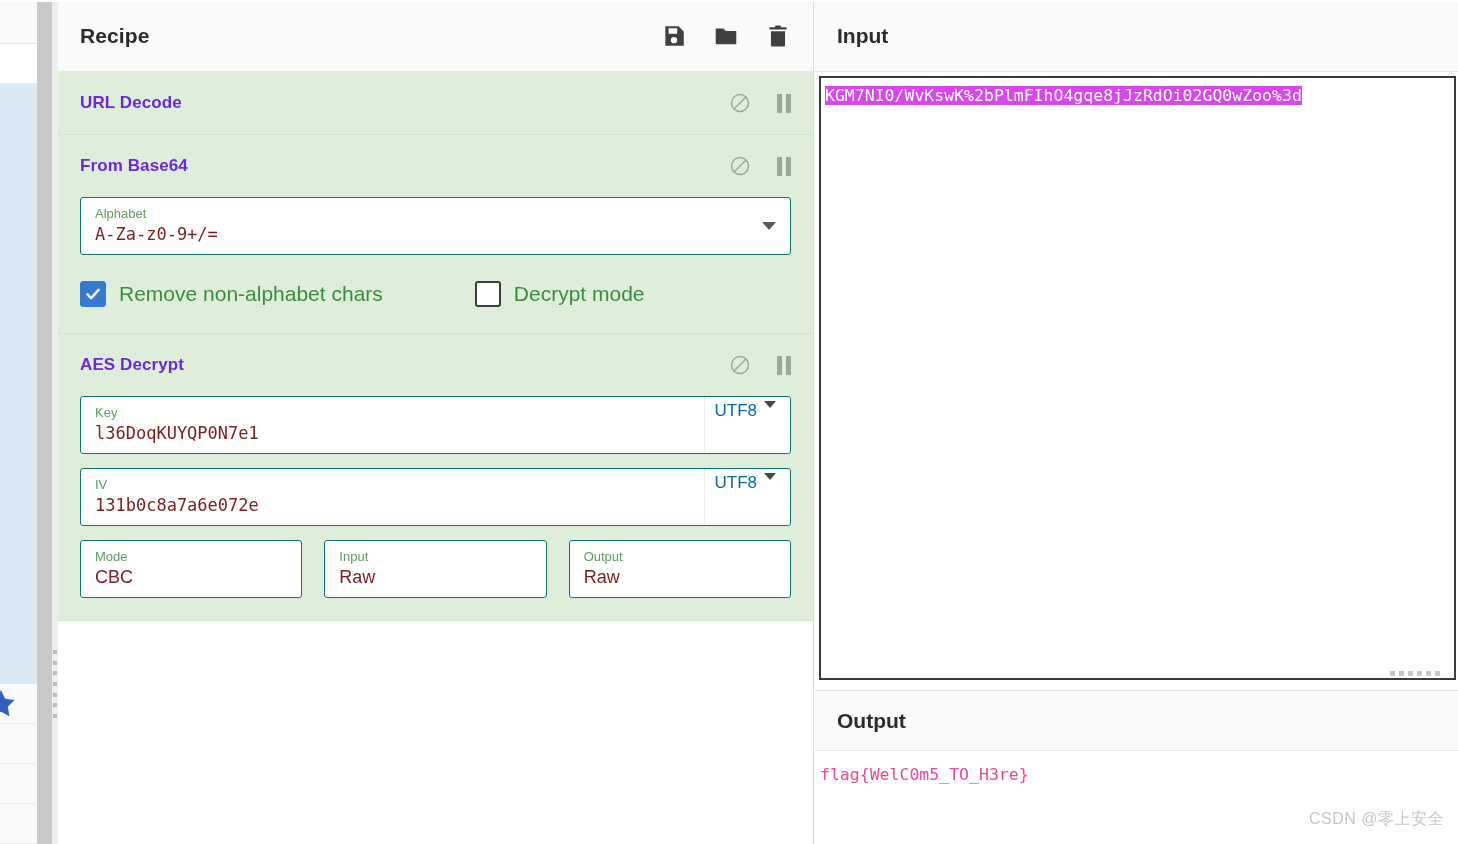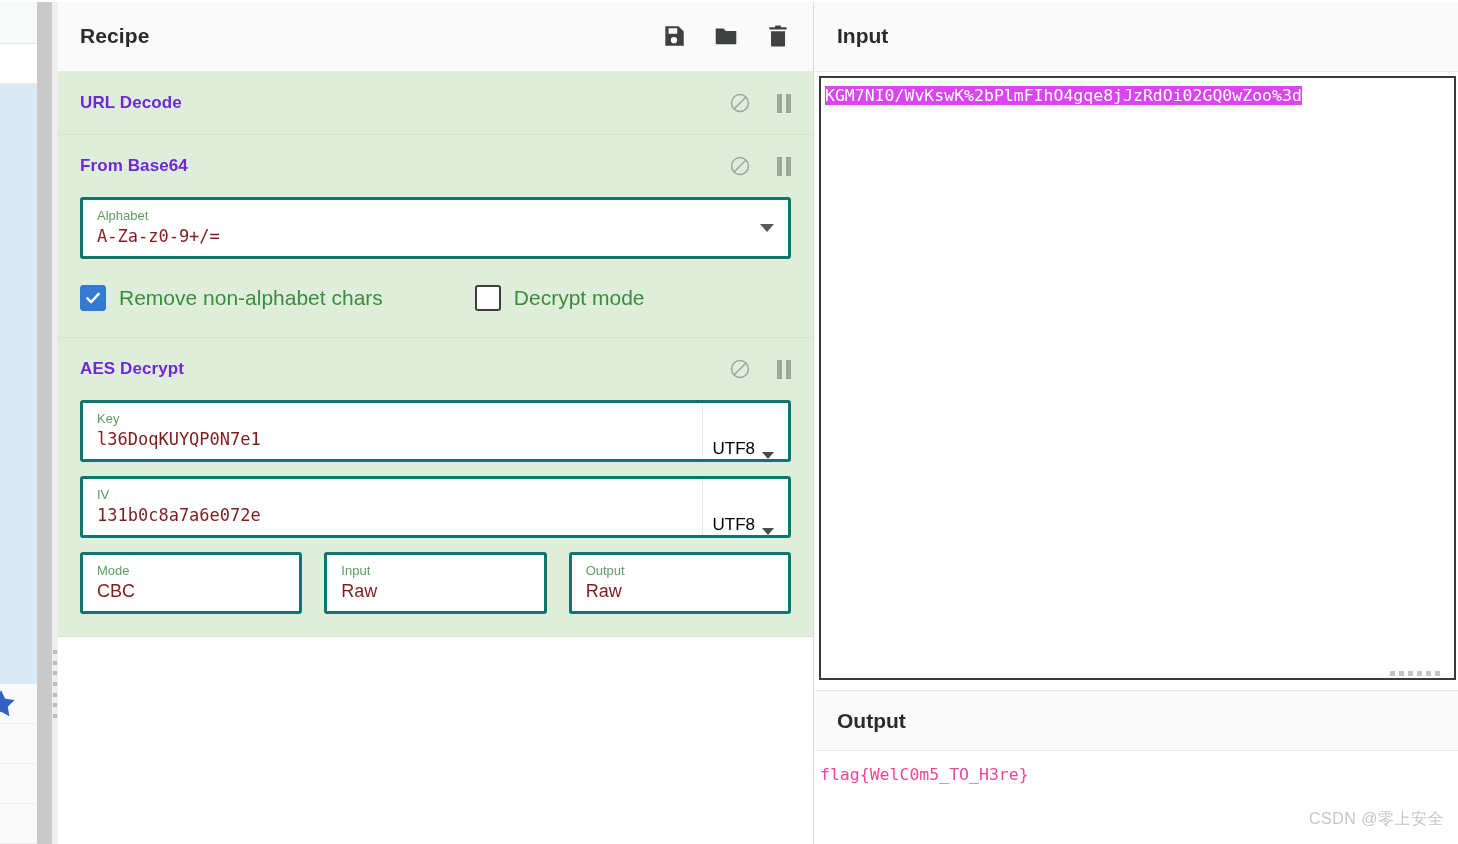--- a/index.html
+++ b/index.html
@@ -191,21 +191,21 @@
     background: #9aa79a;
   }
 
   .op-body {
     padding: 0 22px 22px 22px;
   }
 
   
   .arg {
     background: #ffffff;
-    border: 3px solid #0f766e;
+    border: 1px solid #0f766e;
     border-radius: 3px;
     box-sizing: border-box;
     position: relative;
     display: flex;
     align-items: stretch;
   }
   .arg-main {
     flex: 1 1 auto;
     padding: 8px 12px 9px 14px;
     min-width: 0;
@@ -231,25 +231,25 @@
   .arg-caret {
     align-self: center;
     margin-right: 14px;
     width: 0; height: 0;
     border-left: 7px solid transparent;
     border-right: 7px solid transparent;
     border-top: 8px solid #5a5a5a;
   }
   .arg-enc {
     display: flex;
-    align-items: flex-end;
+    align-items: flex-start;
     gap: 7px;
     padding: 4px 14px 0 10px;
     border-left: 1px solid #ececec;
-    color: #000000;
+    color: #0369a1;
     font-size: 17px;
     cursor: pointer;
     white-space: nowrap;
   }
   .arg-enc .mini-caret {
     width: 0; height: 0;
     border-left: 6px solid transparent;
     border-right: 6px solid transparent;
     border-top: 7px solid #4a4a4a;
   }

